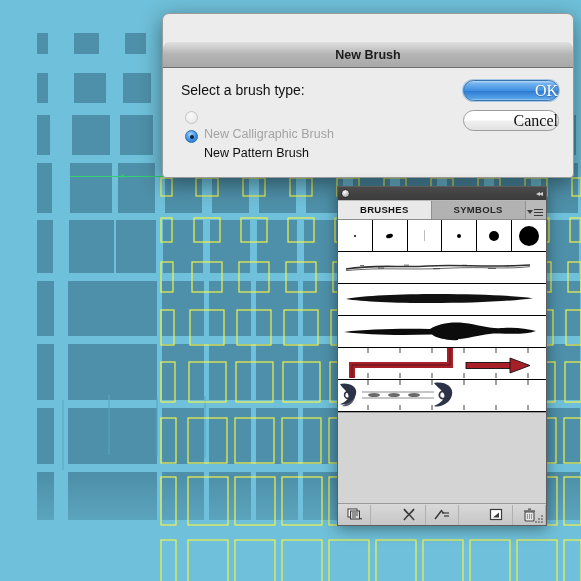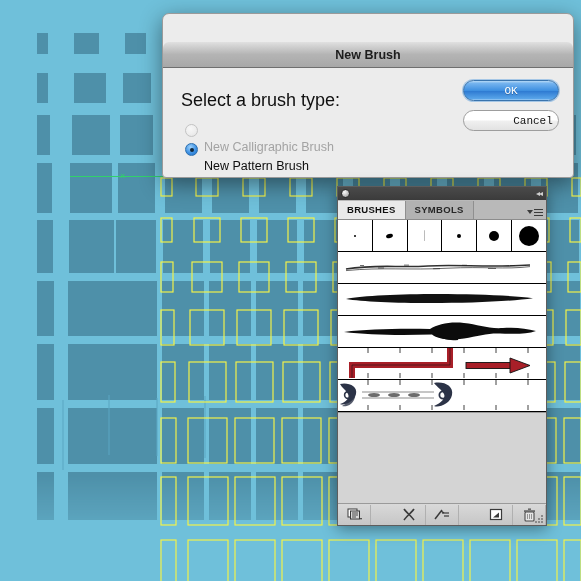--- a/index.html
+++ b/index.html
@@ -37,21 +37,21 @@
     border-bottom:1px solid #6f6f6f;
     display:flex;align-items:center;justify-content:center;
     border-radius:6px 6px 0 0;
     margin-top:28px;
   }
   #dialog .titlebar .title{
     font-size:12.5px;color:#1d1d1d;font-weight:bold;
     font-family:"Liberation Sans", sans-serif;
   }
   #dialog .body{padding:14px 16px 0 16px;position:relative;height:136px;box-sizing:border-box;}
-  .dlg-prompt{font-size:18px;color:#101010;margin:8px 0 10px 2px;}
+  .dlg-prompt{font-size:14px;color:#101010;margin:0 0 10px 2px;}
   .radio-row{display:flex;align-items:center;margin:0 0 0 6px;height:19px;}
   .radio{
     width:13px;height:13px;border-radius:50%;
     background:radial-gradient(circle at 40% 32%,#ffffff 0%,#f2f2f2 45%,#d8d8d8 100%);
     border:1px solid #9b9b9b;box-sizing:border-box;margin-right:6px;flex:none;
     position:relative;
   }
   .radio.checked{
     background:radial-gradient(circle at 40% 30%,#9fd2fb 0%,#3f92e4 55%,#1f6ec4 100%);
     border:1px solid #2c6fae;
@@ -62,23 +62,23 @@
   }
   .radio.disabled{
     background:radial-gradient(circle at 40% 32%,#f7f7f7 0%,#efefef 50%,#e2e2e2 100%);
     border:1px solid #c3c3c3;
   }
   .radio-label{font-size:12.5px;color:#0d0d0d;margin-top:32px;}
   .radio-label.disabled{color:#a3a3a3;}
 
   .dlg-buttons{position:absolute;right:14px;top:12px;width:96px;}
   .btn{
-    display:block;width:96px;height:21px;line-height:20px;text-align:center;
-    font-size:11px;border-radius:11px;box-sizing:border-box;margin-bottom:9px;
-    font-family:Liberation Mono, monospace;
+    display:block;width:96px;height:21px;line-height:20px;text-align:right;
+    font-size:16px;border-radius:11px;box-sizing:border-box;margin-bottom:9px;
+    font-family:Liberation Serif, serif;
   }
   .btn-ok{
     color:#ffffff;
     background:linear-gradient(#b8daf6 0%,#76b4ef 12%,#3c8ee0 52%,#2d7ad2 53%,#57a3e8 92%,#9fcdf5 100%);
     border:1px solid #3a74ad;
     box-shadow:0 0 0 1px rgba(110,170,225,.55);
     text-shadow:0 1px 0 rgba(0,0,0,.25);
   }
   .btn-cancel{
     color:#111;
@@ -104,21 +104,21 @@
     background:radial-gradient(circle at 35% 30%,#fafafa,#bdbdbd 60%,#7d7d7d);
     border:1px solid #2d2d2d;box-sizing:border-box;
   }
   .collapse-arrows{color:#cfcfcf;font-size:8px;line-height:8px;letter-spacing:-1px;margin-right:1px;}
 
   .panel-tabs{
     height:19px;background:#b9b9b9;display:flex;align-items:flex-end;
     border-bottom:1px solid #8c8c8c;position:relative;
   }
   .tab{
-    height:18px;line-height:18px;padding:0 9px;font-size:9.5px;font-weight:bold;
+    height:18px;line-height:18px;padding:0 22px;font-size:9.5px;font-weight:bold;
     color:#272727;background:#b2b2b2;border-right:1px solid #8f8f8f;
     letter-spacing:.3px;
   }
   .tab.active{background:#e9e9e9;color:#111;}
   .panel-menu{
     position:absolute;right:3px;bottom:3px;display:flex;align-items:center;gap:1px;
   }
   .menu-tri{
     width:0;height:0;border-left:3.5px solid transparent;border-right:3.5px solid transparent;
     border-top:4px solid #3b3b3b;

